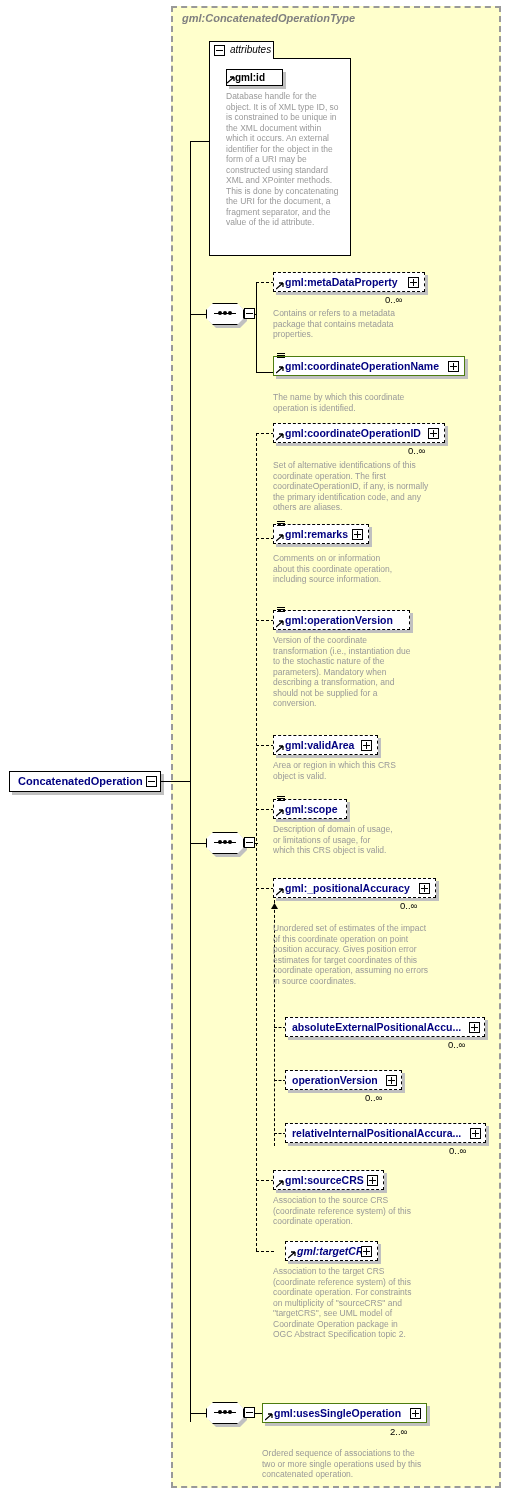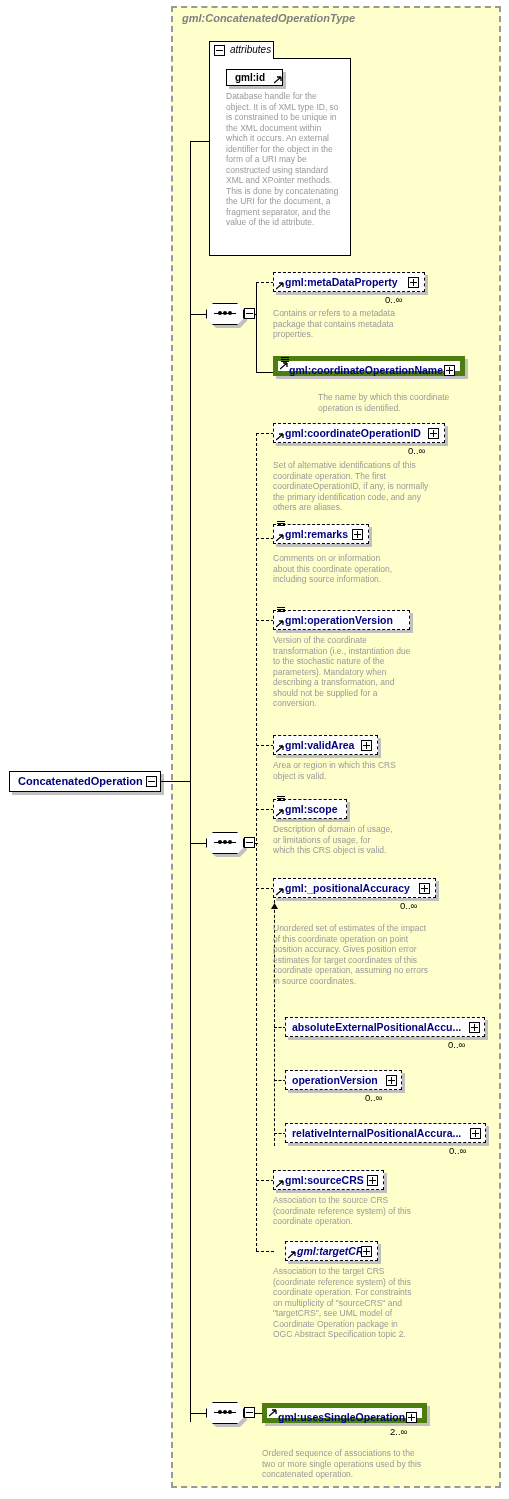--- a/index.html
+++ b/index.html
@@ -48,21 +48,20 @@
     color:#000000;
   }
   .attrs-body{
     position:absolute; left:209px; top:58px; width:142px; height:198px;
     background:#ffffff; border:1px solid #000000; box-sizing:border-box;
   }
   .attr-item{
     position:absolute; left:16px; top:10px; width:57px; height:17px;
     background:#ffffff; border:1px solid #000000; box-sizing:border-box;
     box-shadow:3px 3px 0 #c0c0c0;
-    text-align:right;
   }
   .attr-item .lbl{
     position:absolute; left:8px; top:2px; font-size:10px; font-weight:bold;
     color:#000000; white-space:nowrap;
   }
   .attr-doc{
     position:absolute; left:16px; top:32px; width:118px;
     font-size:8.5px; line-height:10.5px; color:#999999;
   }
 
@@ -99,21 +98,21 @@
     background:#ffffff; border:1px solid #000000; box-sizing:border-box;
   }
   .seq .sqm::before{
     content:""; position:absolute; left:1px; top:4px; width:7px; height:1px;
     background:#000000;
   }
 
   
   .el{
     position:absolute; height:20px; box-sizing:border-box;
-    background:#ffffff; border:5px solid #4d7c0f;
+    background:#ffffff; border:1px solid #4d7c0f;
     box-shadow:3px 3px 0 #c0c0c0;
   }
   .el.opt{ border:1px dashed #000000; }
   .el .lbl{
     position:absolute; left:11px; top:3px; font-size:10.5px; font-weight:bold;
     color:#000080; white-space:nowrap;
   }
   .el .arrow{
     position:absolute; left:2px; bottom:1px; width:8px; height:8px;
     overflow:hidden;
@@ -211,21 +210,21 @@
       <i style="top:4px;"></i>
   </span>
   <span class="arrow">
     <svg width="8" height="8" viewBox="0 0 8 8">
         <path d="M0 7 L7 1 M7 1 L3 1 M7 1 L7 5" stroke="#000" stroke-width="1.3" fill="none"></path>
       </svg>
   </span>
   <span class="lbl">gml:coordinateOperationName</span>
   <span class="box-plus" style="right:5px;"></span>
 </div>
-<div class="doc" style="left:273px;top:392px;width:155px;margin-left:45px;">The name by which this coordinate operation is identified.</div>
+<div class="doc" style="left:273px;top:392px;width:155px;">The name by which this coordinate operation is identified.</div>
 
 <div class="seq" style="left:206px;top:832px;">
   <div class="octshadow"></div>
   <div class="oct"></div>
   <div class="dots"></div>
   <div class="dot" style="left:12px;"></div>
   <div class="dot" style="left:17px;"></div>
   <div class="dot" style="left:22px;"></div>
   <div class="sqm"></div>
 </div>

